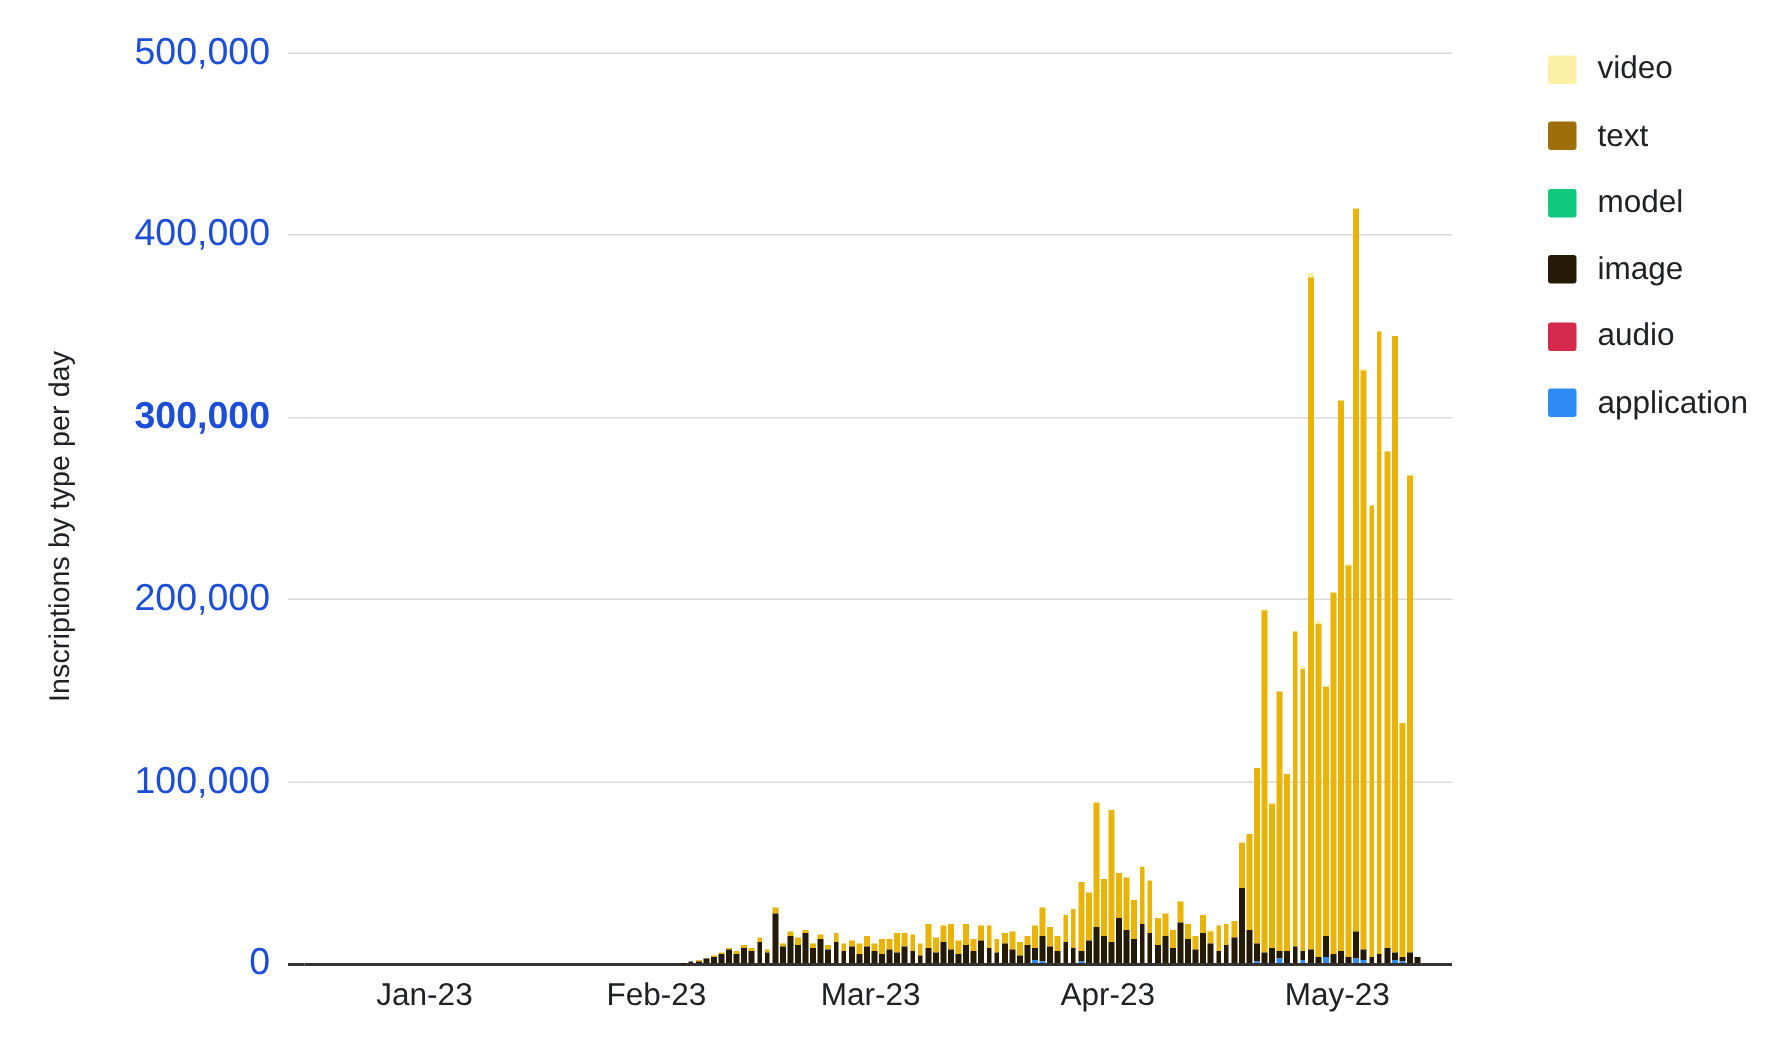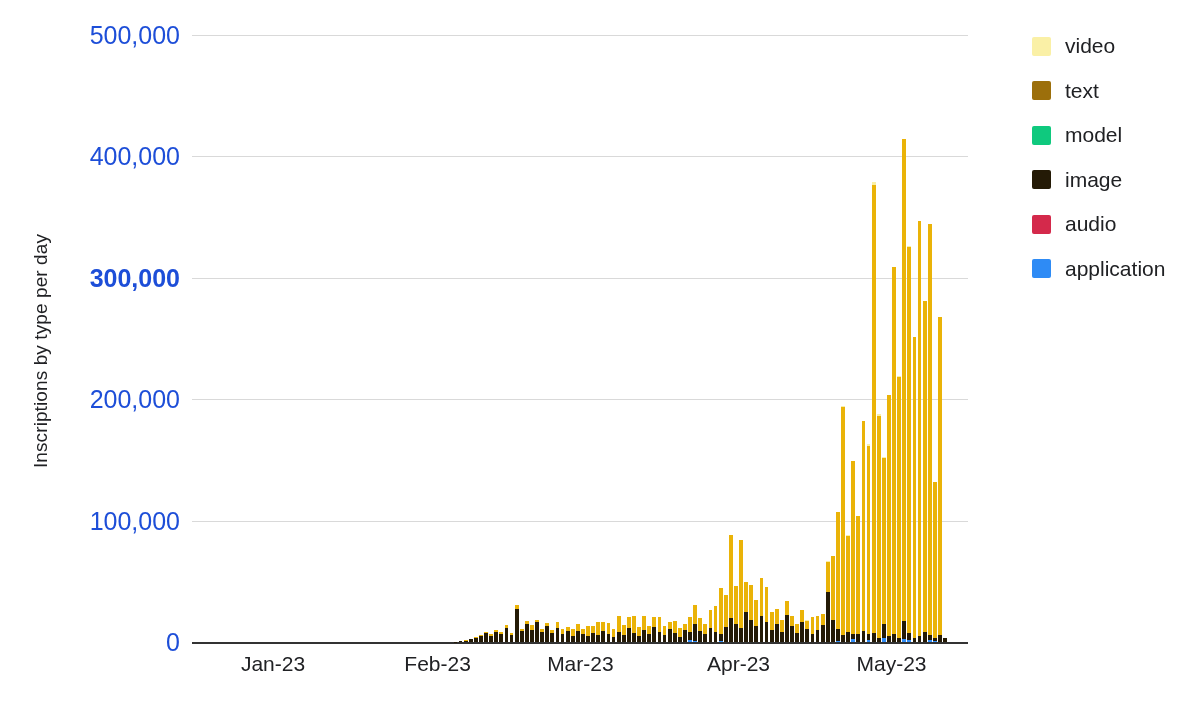--- a/index.html
+++ b/index.html
@@ -537,21 +537,21 @@
           <div class="seg" style="height: 6.7984px; background: rgb(36, 26, 6);"></div>
           <div class="seg" style="height: 318.554px; background: rgb(234, 179, 8);"></div>
         </div>
         <div class="bar" style="left: 740.1px; width: 3.9px; height: 3.8848px;">
           <div class="seg" style="height: 3.8848px; background: rgb(36, 26, 6);"></div>
         </div>
       </div>
   </div>
 
   <div id="xticks">
-      <div class="xtick" style="left: 70px;">Jan-23</div>
+      <div class="xtick" style="left: 80px;">Jan-23</div>
       <div class="xtick" style="left: 234.6px;">Feb-23</div>
       <div class="xtick" style="left: 377.4px;">Mar-23</div>
       <div class="xtick" style="left: 535.5px;">Apr-23</div>
       <div class="xtick" style="left: 688.5px;">May-23</div>
     </div>
 
   <div id="legend">
       <div class="legend-row">
         <div class="swatch" style="background: rgb(250, 240, 166);"></div>
         <div class="legend-label">video</div>

